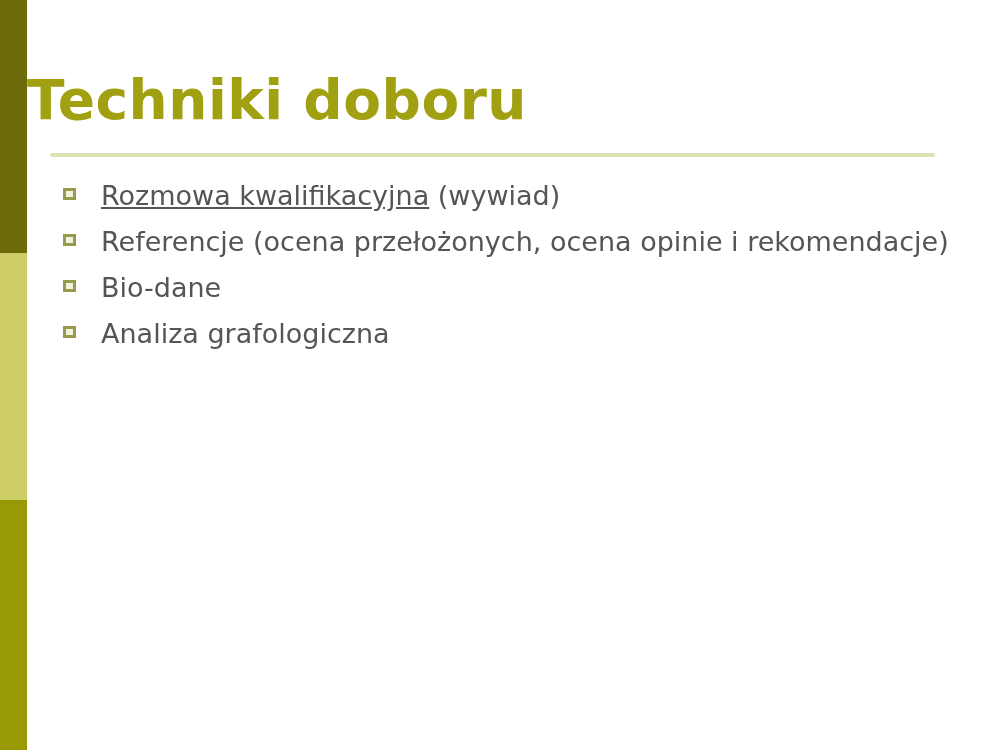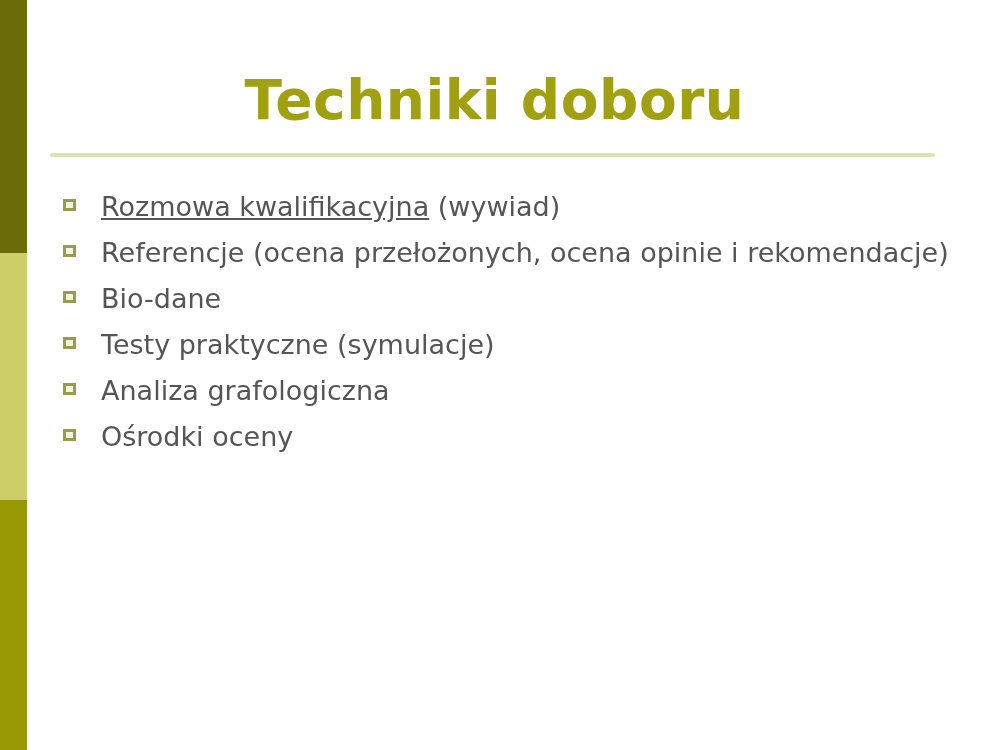--- a/index.html
+++ b/index.html
@@ -43,21 +43,20 @@
     top: 0;
     right: 0;
     bottom: 0;
   }
 
   .slide-title {
     position: absolute;
     left: 0;
     right: 38px;
     top: 72px;
-    text-align: center;
     font-size: 55px;
     font-weight: bold;
     color: #A0A011;
     letter-spacing: 0.5px;
     line-height: 1.05;
     white-space: nowrap;
   }
 
   .title-rule {
     position: absolute;
@@ -65,21 +64,21 @@
     width: 885px;
     top: 153px;
     height: 4px;
     background: #DDE2B0;
     border-radius: 2px;
   }
 
   .bullet-list {
     position: absolute;
     left: 30px;
-    top: 189px;
+    top: 178px;
     right: 40px;
     margin: 0;
     padding: 0;
     list-style: none;
   }
 
   .bullet-item {
     position: relative;
     padding-left: 44px;
     margin-bottom: 10px;
@@ -135,29 +134,24 @@
       </li>
 
       <li class="bullet-item">
         <span class="bullet-marker"></span>
         <span class="bullet-text"><span>Bio-dane</span></span>
       </li>
 
 
       <li class="bullet-item">
         <span class="bullet-marker"></span>
-        <span class="bullet-text"><span>Testy praktyczne (symulacje)</span></span>
       </li>
 
       <li class="bullet-item">
         <span class="bullet-marker"></span>
         <span class="bullet-text"><span>Analiza grafologiczna</span></span>
       </li>
 
-      <li class="bullet-item">
-        <span class="bullet-marker"></span>
-        <span class="bullet-text"><span>Ośrodki oceny</span></span>
-      </li>
 
     </ul>
 
   </div>
 </div>
 
 </body></html>

